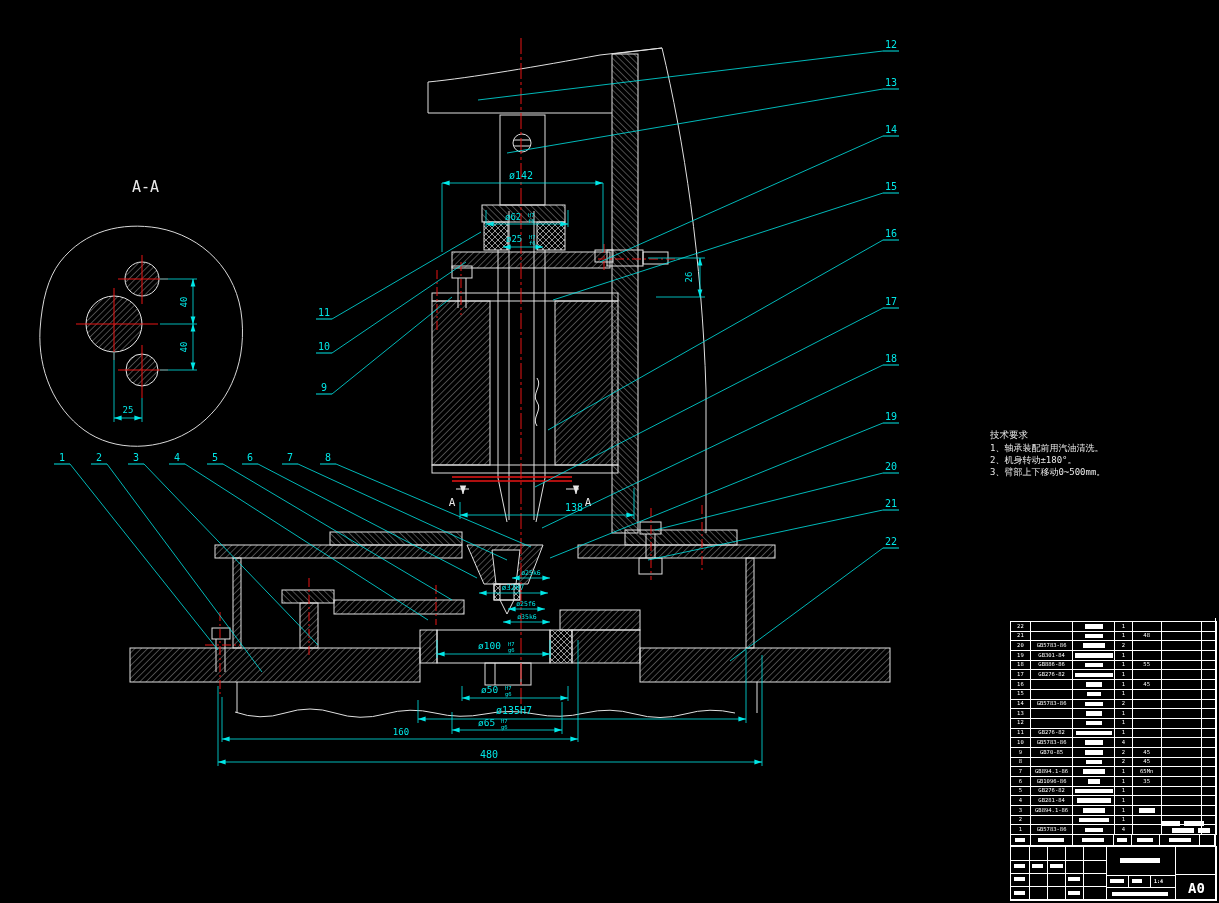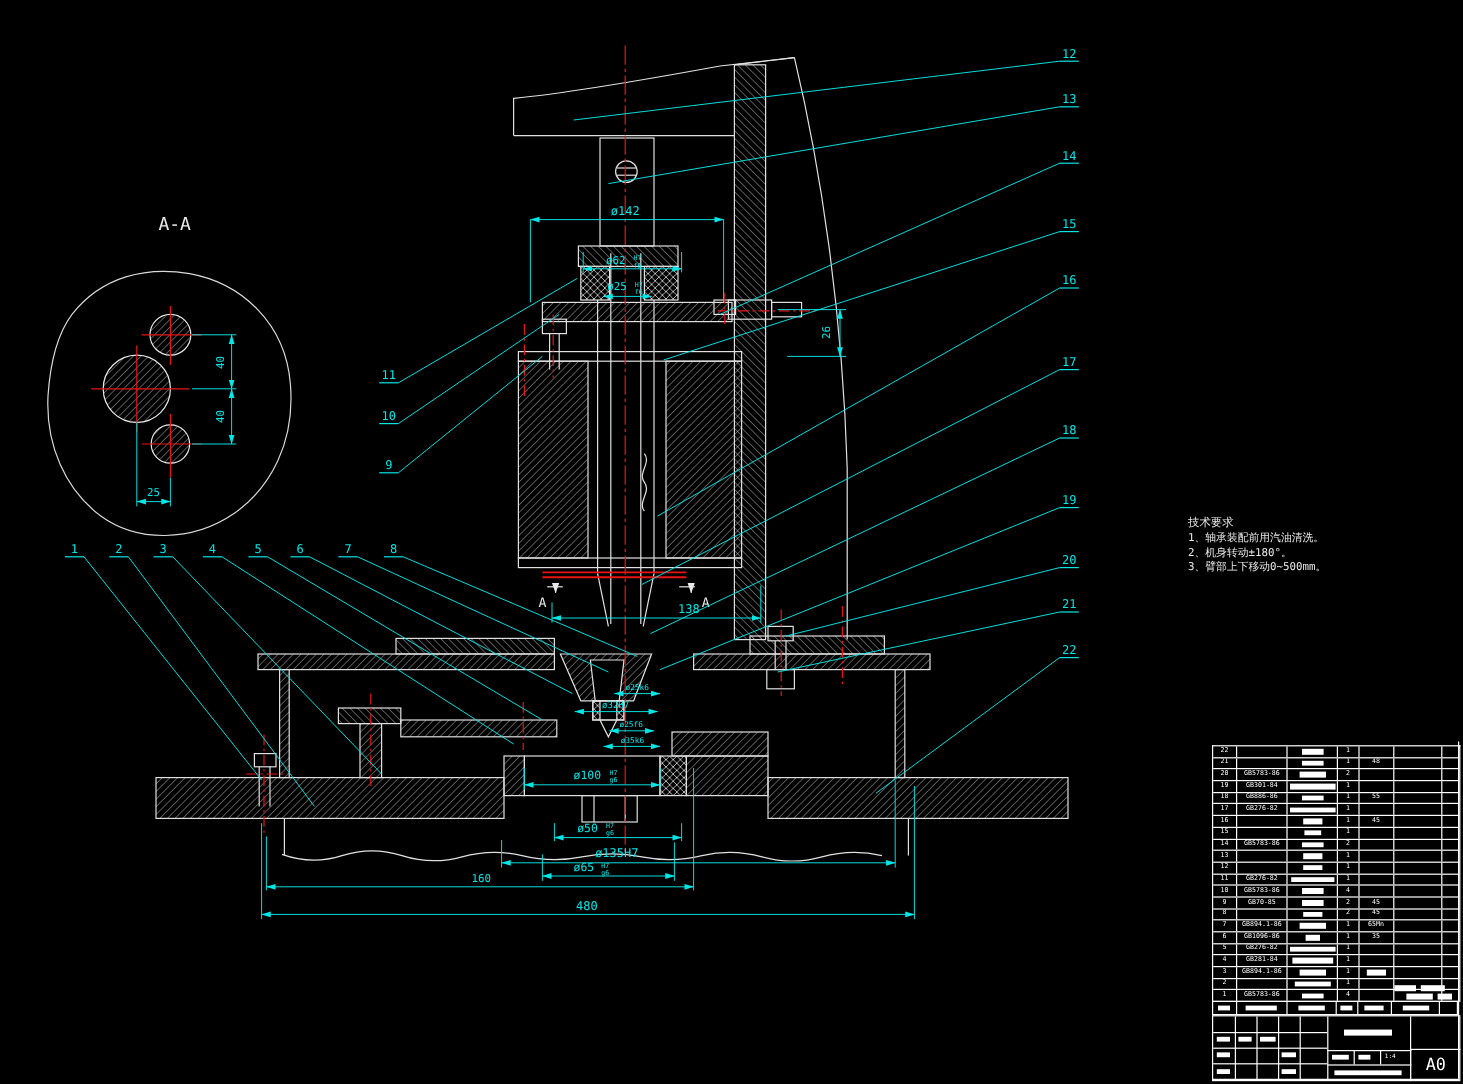--- a/index.html
+++ b/index.html
@@ -14,21 +14,21 @@
   .prow{flex:1;display:flex;border-bottom:1px solid #fff;align-items:stretch;}
   .pc{border-right:1px solid #fff;display:flex;align-items:center;justify-content:center;
       color:#fff;font-size:5.5px;line-height:1;overflow:hidden;white-space:nowrap;}
   .c0{width:19px;} .c1{width:42px;} .c2{width:41px;} .c3{width:17px;} .c4{width:28px;} .c5{width:40px;} .c6{width:14px;border-right:none;}
   .nameblock{background:#fff;height:4.5px;}
   
   .phead{position:absolute;left:1010px;top:834px;width:205px;height:12px;display:flex;
          border:1px solid #fff;box-sizing:border-box;}
   .phead .pc{height:100%;}
   .blk{background:#fff;position:absolute;}
-  .tblock{position:absolute;left:1010px;top:846px;width:205px;height:53px;border:1px solid #fff;}
+  .tblock{position:absolute;left:1010px;top:846px;width:205px;height:53px;border:1px solid #fff;font-weight:bold;}
   .tcell{position:absolute;border:0 solid #fff;}
   .a0{position:absolute;left:164px;top:27px;width:41px;height:26px;border-left:1px solid #fff;border-top:1px solid #fff;
       color:#fff;font-size:14px;display:flex;align-items:center;justify-content:center;}
   .scale{position:absolute;color:#fff;font-size:5px;}
 </style>
 </head>
 <body>
 
 <div class="stage">
 

